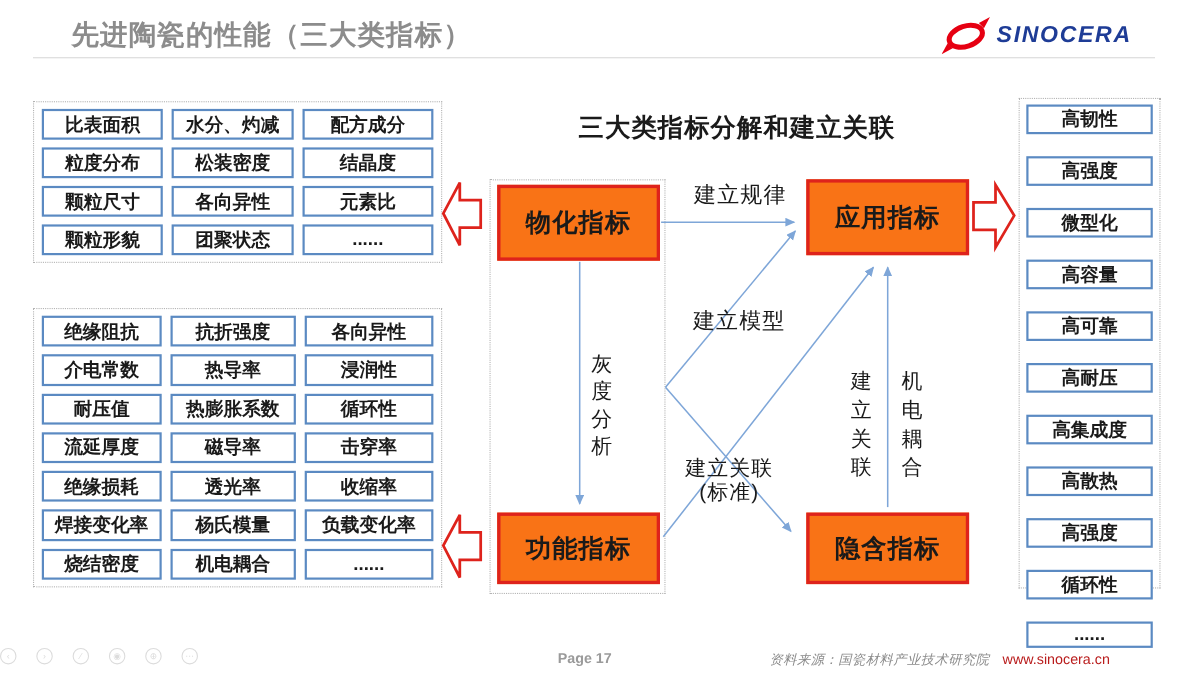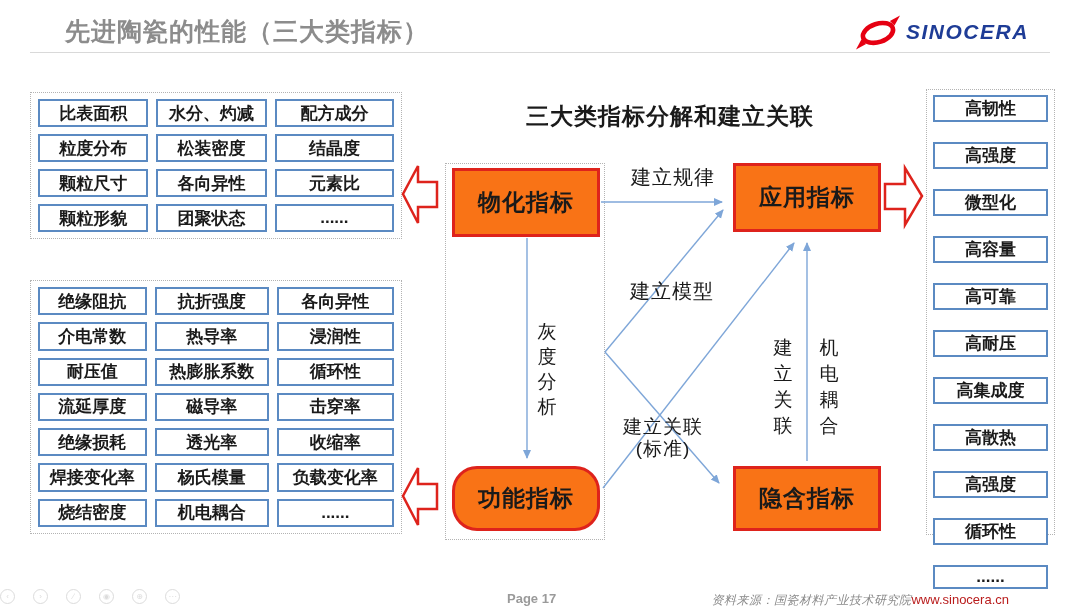--- a/index.html
+++ b/index.html
@@ -30,40 +30,40 @@
     justify-content:center;font-weight:bold;font-size:17px;color:var(--ink);white-space:nowrap;}
 
   .tall-dash{position:absolute;left:445px;top:163px;width:160px;height:377px;
     border:1px dotted var(--dash);}
 
   .node{position:absolute;border:3px solid var(--accent-red);background:#f97316;
     display:flex;align-items:center;justify-content:center;font-size:23px;font-weight:bold;
     color:var(--ink);letter-spacing:1px;z-index:3;}
   #node-physico{left:452px;top:168px;width:148px;height:69px;}
   #node-application{left:733px;top:163px;width:148px;height:69px;}
-  #node-functional{left:452px;top:466px;width:148px;height:65px;border-radius:25px;}
+  #node-functional{left:452px;top:466px;width:148px;height:65px;}
   #node-implicit{left:733px;top:466px;width:148px;height:65px;}
 
   .edge-label{position:absolute;color:var(--ink);font-size:20px;z-index:4;letter-spacing:1px;}
   #lbl-rule{left:608px;top:164px;width:130px;text-align:center;}
   #lbl-model{left:612px;top:278px;width:120px;text-align:center;}
   #lbl-assoc-std{left:598px;top:416px;width:130px;text-align:center;font-size:19px;line-height:22px;}
   .vtext{position:absolute;width:26px;font-size:19px;line-height:25px;text-align:center;
     word-break:break-all;color:var(--ink);z-index:4;}
   #lbl-grey{left:534px;top:319px;}
   #lbl-assoc-v{left:770px;top:335px;line-height:26px;}
   #lbl-discover-v{left:816px;top:335px;line-height:26px;}
 
   svg.overlay{position:absolute;left:0;top:0;z-index:2;pointer-events:none;}
   .edge{stroke:var(--line-blue);stroke-width:1.4;fill:none;}
   .ah{fill:var(--line-blue);}
   .block-arrow{fill:#fff;stroke:var(--accent-red);stroke-width:2.5;stroke-linejoin:miter;}
 
   .footer-page{position:absolute;left:507px;top:591px;font-size:13px;font-weight:bold;color:#9a9a9a;}
-  .footer-right{position:absolute;right:71px;top:592px;display:flex;gap:0;align-items:baseline;}
+  .footer-right{position:absolute;right:71px;top:592px;display:flex;gap:12px;align-items:baseline;}
   .footer-source{font-size:12px;font-style:italic;color:#8a8a8a;letter-spacing:0.5px;}
   .footer-site{font-size:13px;color:#b91c1c;}
   .toolbar{position:absolute;left:0px;top:589px;display:flex;gap:18px;}
   .tool-icon{width:15px;height:15px;border:1px solid var(--faint);border-radius:50%;
     color:var(--faint);font-size:8px;display:flex;align-items:center;justify-content:center;}
 </style>
 </head>
 <body>
 
 <div id="slide">

